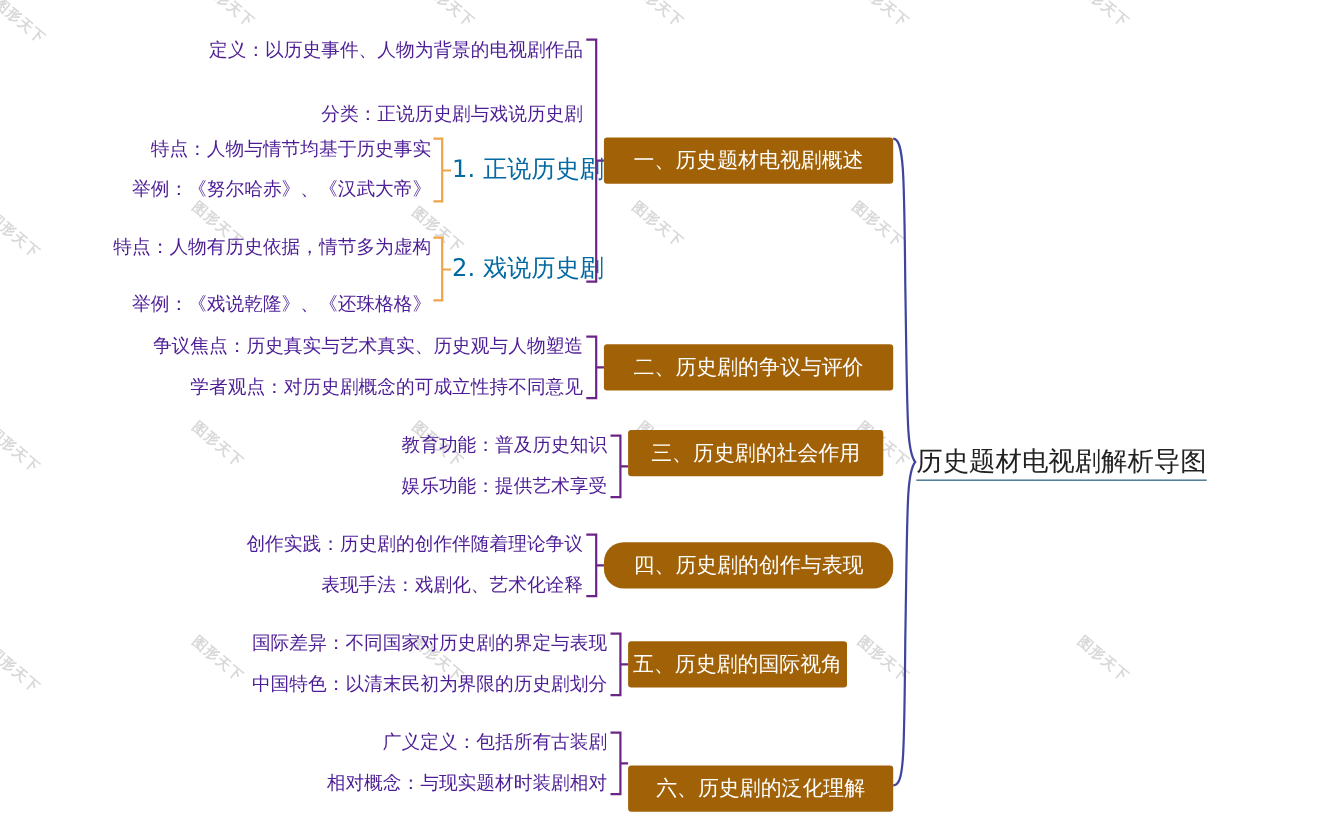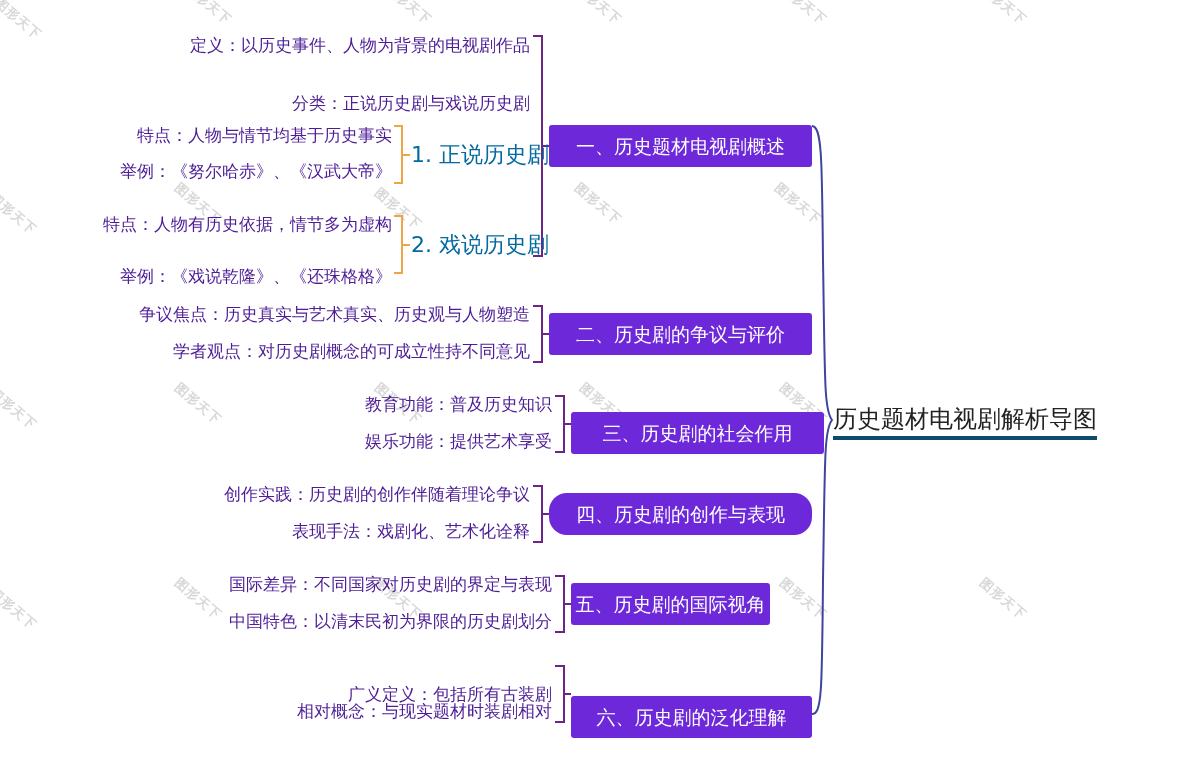--- a/index.html
+++ b/index.html
@@ -15,28 +15,28 @@
   }
   .leaf {
     position: absolute; font-size: 17px; color: #4c1d95; white-space: nowrap;
     text-align: left; line-height: 22px; font-family: Liberation Serif, serif;
   }
   .sub {
     position: absolute; font-size: 22px; color: #0369a1; white-space: nowrap;
     line-height: 22px;
   }
   .topic {
-    position: absolute; height: 42px; background: #6d28d9; color: #ffffff;
+    position: absolute; height: 42px; background: #a16207; color: #ffffff;
     border-radius: 3px; font-size: 19px; line-height: 42px; text-align: center;
     white-space: nowrap; box-sizing: border-box;
   }
   .root {
     position: absolute; left: 833px; top: 403px; font-size: 24px; color: #222222;
     white-space: nowrap; line-height: 32px; padding-bottom: 1px;
-    border-bottom: 4px solid #0c4a6e;
+    border-bottom: 1px solid #0c4a6e;
   }
   svg.lines { position: absolute; left: 0; top: 0; }
 </style>
 </head>
 <body>
 
 <div>
   <span class="wm" style="left:-10px;top:10px;">图形天下</span>
   <span class="wm" style="left:180px;top:-5px;">图形天下</span>
   <span class="wm" style="left:380px;top:-5px;">图形天下</span>
@@ -89,27 +89,27 @@
 <div class="leaf" style="right:808px;top:125px;">特点：人物与情节均基于历史事实</div>
 <div class="leaf" style="right:808px;top:161px;">举例：《努尔哈赤》、《汉武大帝》</div>
 <div class="sub" style="left:411px;top:234px;">2. 戏说历史剧</div>
 <div class="leaf" style="right:808px;top:214px;">特点：人物有历史依据，情节多为虚构</div>
 <div class="leaf" style="right:808px;top:266px;">举例：《戏说乾隆》、《还珠格格》</div>
 
 <div class="topic" style="left:549px;top:313px;width:263px;">二、历史剧的争议与评价</div>
 <div class="leaf" style="right:670px;top:304px;">争议焦点：历史真实与艺术真实、历史观与人物塑造</div>
 <div class="leaf" style="right:670px;top:341px;">学者观点：对历史剧概念的可成立性持不同意见</div>
 
-<div class="topic" style="left:571px;top:412px;width:253px;">三、历史剧的社会作用</div>
+<div class="topic" style="left:571px;top:391px;width:232px;">三、历史剧的社会作用</div>
 <div class="leaf" style="right:648px;top:394px;">教育功能：普及历史知识</div>
 <div class="leaf" style="right:648px;top:431px;">娱乐功能：提供艺术享受</div>
 
 <div class="topic" style="left:549px;top:493px;width:263px;border-radius:18px;">四、历史剧的创作与表现</div>
 <div class="leaf" style="right:670px;top:484px;">创作实践：历史剧的创作伴随着理论争议</div>
 <div class="leaf" style="right:670px;top:521px;">表现手法：戏剧化、艺术化诠释</div>
 
 <div class="topic" style="left:571px;top:583px;width:199px;">五、历史剧的国际视角</div>
 <div class="leaf" style="right:648px;top:574px;">国际差异：不同国家对历史剧的界定与表现</div>
 <div class="leaf" style="right:648px;top:611px;">中国特色：以清末民初为界限的历史剧划分</div>
 
 <div class="topic" style="left:571px;top:696px;width:241px;">六、历史剧的泛化理解</div>
-<div class="leaf" style="right:648px;top:664px;margin-top:20px;">广义定义：包括所有古装剧</div>
+<div class="leaf" style="right:648px;top:664px;">广义定义：包括所有古装剧</div>
 <div class="leaf" style="right:648px;top:701px;">相对概念：与现实题材时装剧相对</div>
 
 </body></html>

